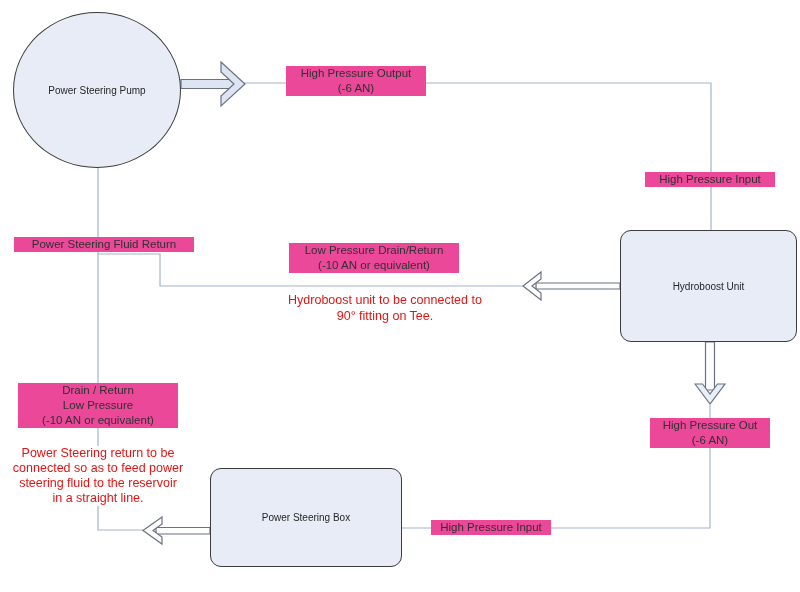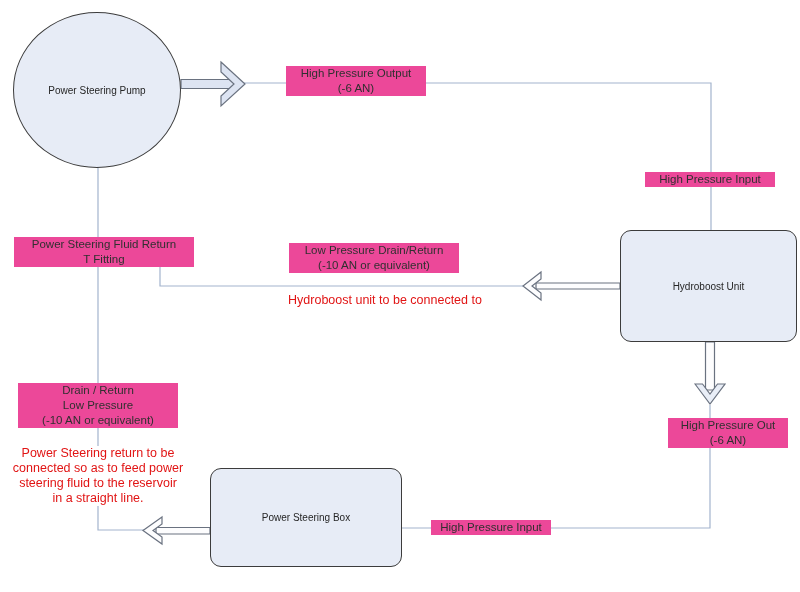--- a/index.html
+++ b/index.html
@@ -76,45 +76,45 @@
     <div>High Pressure Output</div>
     <div>(-6 AN)</div>
   </div>
 
   <div class="lbl" style="left:645px;top:172px;width:130px;">
     <div>High Pressure Input</div>
   </div>
 
   <div class="lbl" style="left:14px;top:193px;width:180px;margin-top:44px;">
     <div>Power Steering Fluid Return</div>
-    <div>T Fitting</div>
   </div>
 
   <div class="lbl" style="left:289px;top:243px;width:170px;">
     <div>Low Pressure Drain/Return</div>
     <div>(-10 AN or equivalent)</div>
   </div>
 
   <div class="lbl" style="left:18px;top:383px;width:160px;">
     <div>Drain / Return</div>
     <div>Low Pressure</div>
     <div>(-10 AN or equivalent)</div>
   </div>
 
-  <div class="lbl" style="left:668px;top:418px;width:120px;">
+  <div class="lbl" style="left:650px;top:418px;width:120px;">
     <div>High Pressure Out</div>
     <div>(-6 AN)</div>
   </div>
 
   <div class="lbl" style="left:431px;top:520px;width:120px;">
     <div>High Pressure Input</div>
   </div>
 
   <div class="note" style="left:255px;top:293px;width:260px;line-height:15.5px;">
     <div>Hydroboost unit to be connected to</div>
+    <div>90° fitting on Tee.</div>
   </div>
 
   <div class="note" style="left:-2px;top:446px;width:200px;">
     <div>Power Steering return to be</div>
     <div>connected so as to feed power</div>
     <div>steering fluid to the reservoir</div>
     <div>in a straight line.</div>
   </div>
 
 </div>

